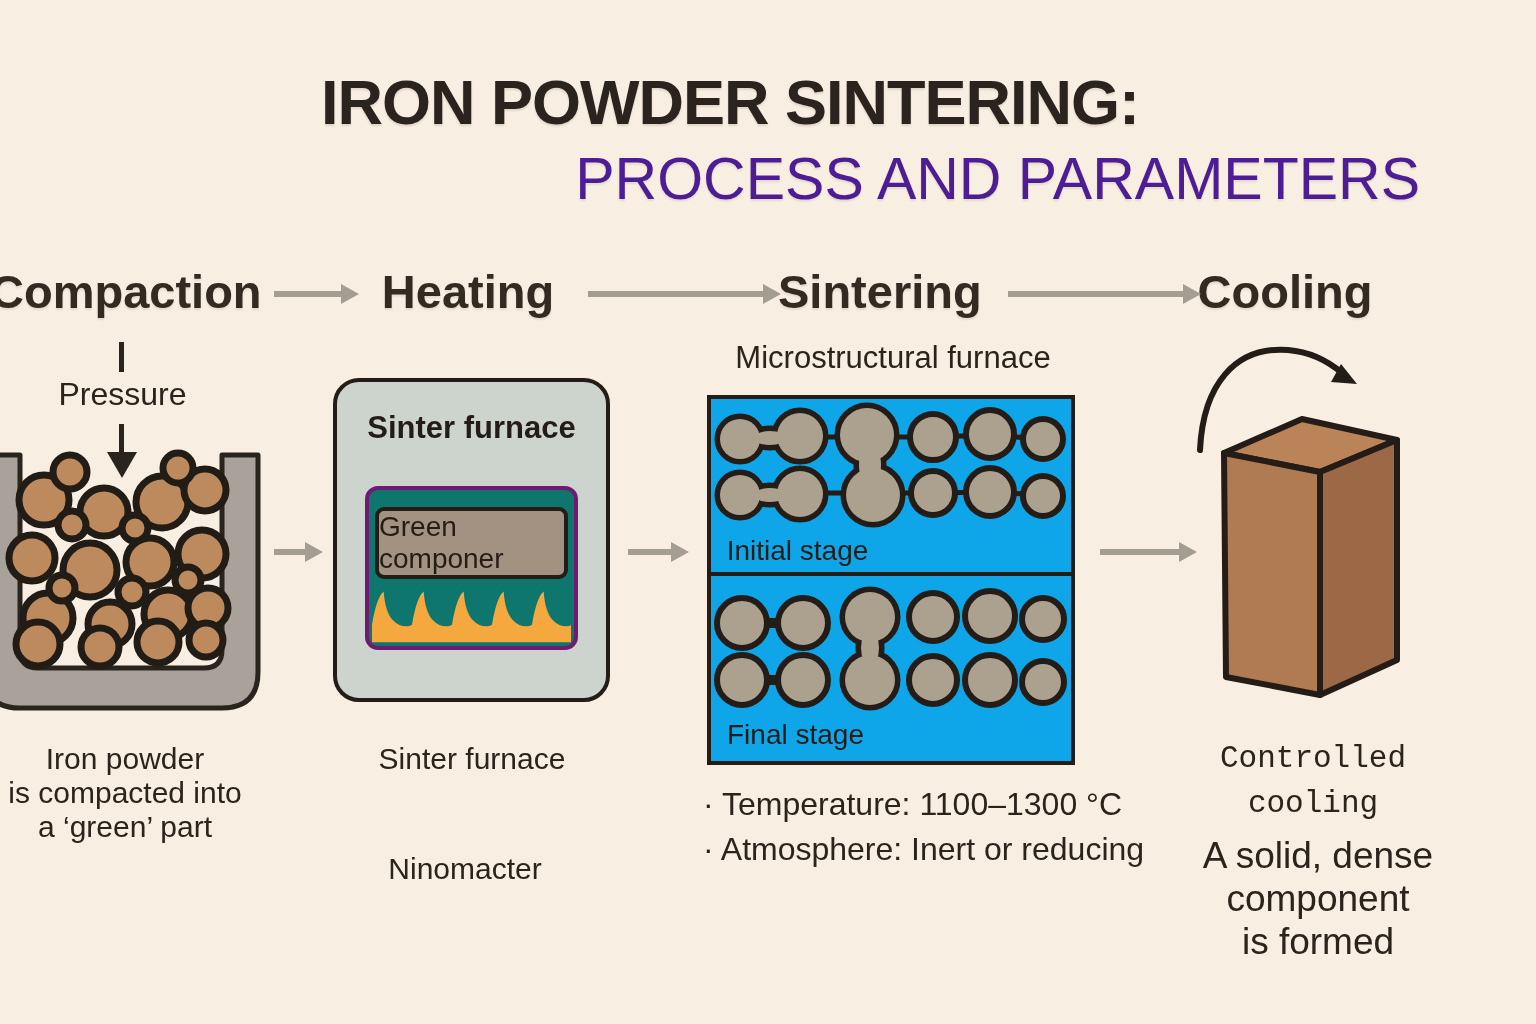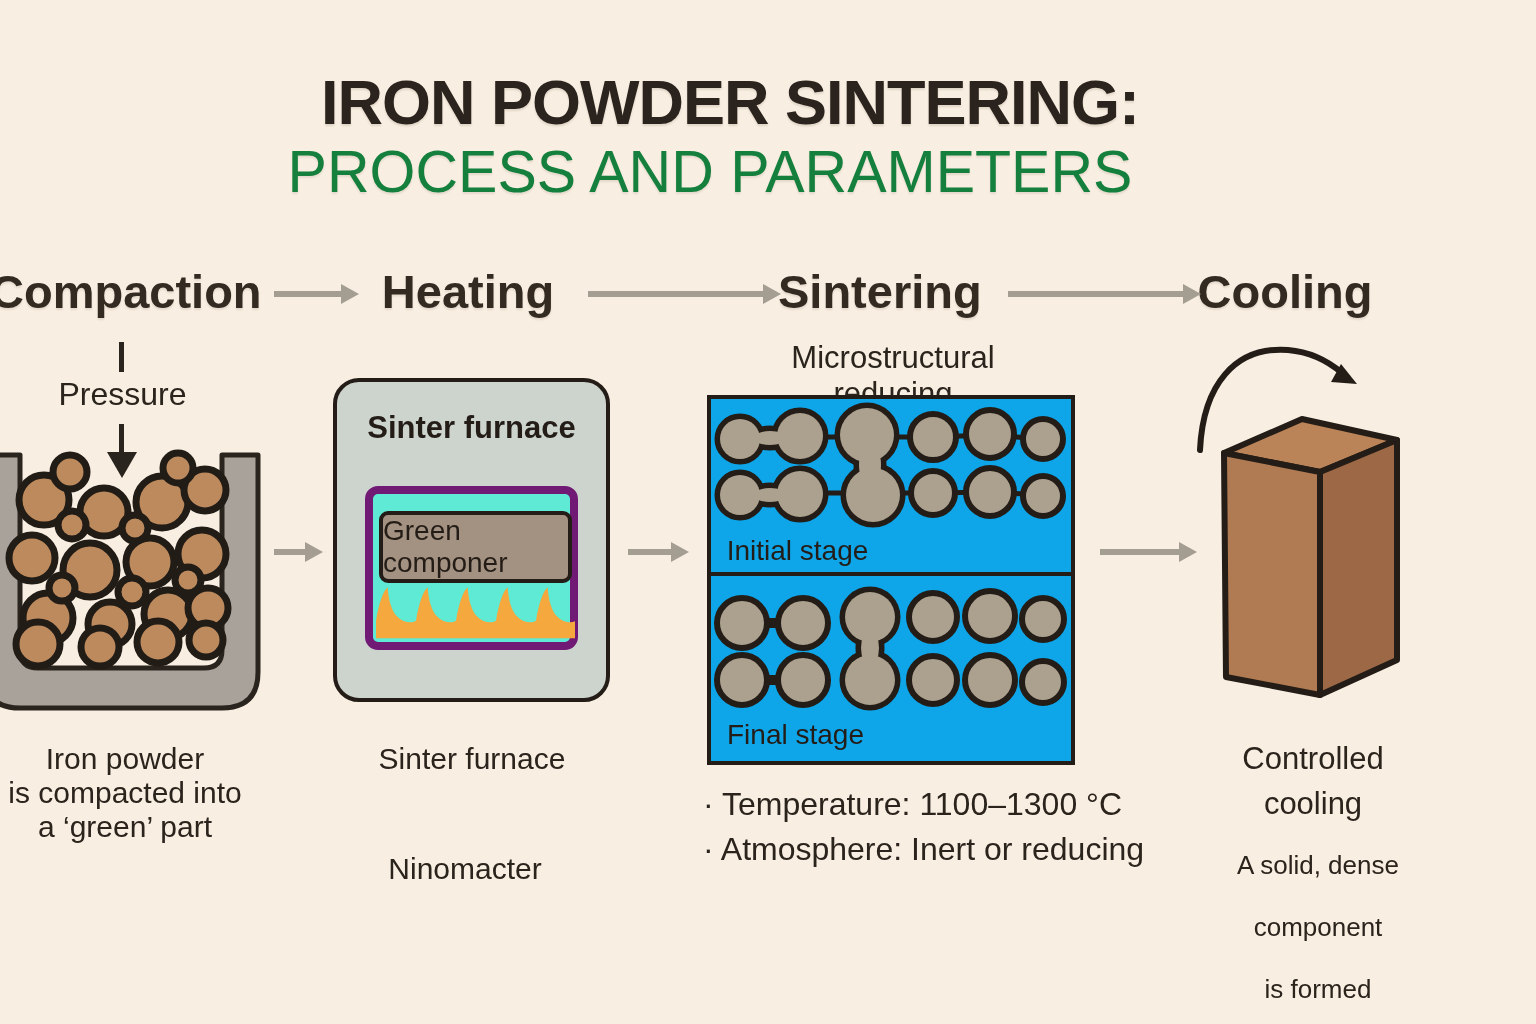--- a/index.html
+++ b/index.html
@@ -12,21 +12,21 @@
     overflow: hidden;
     color: #2e2620;
   }
   .abs { position: absolute; }
   .ctr { text-align: center; }
   .pre { white-space: pre-line; }
 
   
   .title-wrap { left: 0; top: 66px; width: 1420px; text-align: center; }
   .title-1 { font-size: 63px; font-weight: 800; letter-spacing: -1px; color: #2b231d; text-shadow: 0 2px 2px rgba(60,40,20,0.12); padding-left: 40px; }
-  .title-2 { font-size: 59px; font-weight: 400; letter-spacing: 0px; color: #15803d; text-shadow: 0 2px 2px rgba(60,40,20,0.10); }
+  .title-2 { font-size: 59px; font-weight: 400; letter-spacing: 0px; color: #4c1d95; margin-top: 7px; text-shadow: 0 2px 2px rgba(60,40,20,0.10); text-align: right; }
 
   
   .stage-label { top: 264px; font-size: 47px; font-weight: 700; color: #332a22; text-shadow: 0 2px 2px rgba(60,40,20,0.10); }
 
   
   .harrow { height: 6px; background: #a49d92; }
   .harrow::after {
     content: '';
     position: absolute;
     right: -17px; top: -7px;
@@ -38,21 +38,21 @@
 
   
   .furnace {
     left: 333px; top: 378px; width: 277px; height: 324px;
     background: #ccd4cd; border: 4px solid #241d17; border-radius: 26px;
     box-sizing: border-box;
   }
   .furnace-title { left: 0; top: 28px; width: 269px; font-size: 31px; font-weight: 600; color: #241d17; text-align: center; }
   .furnace-window {
     left: 28px; top: 104px; width: 213px; height: 164px;
-    background: #5eead4; border: 8px solid #701a75; border-radius: 13px;
+    background: #0f766e; border: 4px solid #701a75; border-radius: 13px;
     box-sizing: border-box;
   }
   .green-comp {
     left: 6px; top: 17px; width: 193px; height: 72px;
     background: #a39181; border: 4px solid #241d17; border-radius: 9px;
     box-sizing: border-box;
     display: flex; align-items: center; justify-content: center;
     font-size: 28px; color: #241d17;
   }
   .flames { left: 3px; bottom: 3px; }
@@ -143,21 +143,21 @@
           c3,-18 7,-30 12,-34 c1,14 4,24 10,30 c6,6 14,7 19,4
           c3,-18 7,-30 12,-34 c1,14 4,24 10,30 c6,6 14,7 19,4
           L204,56 Z"></path>
       </svg>
     </div>
   </div>
 
   <div class="abs ctr caption" style="left:332px; top:742px; width:280px;">Sinter furnace</div>
   <div class="abs ctr caption" style="left:325px; top:852px; width:280px; font-style:normal;">Ninomacter</div>
 
-  <div class="abs ctr" style="left:733px; top:340px; width:320px; font-size:31px; color:#2b241d;">Microstructural reducing</div>
+  <div class="abs ctr" style="left:733px; top:340px; width:320px; font-size:31px; color:#2b241d;">Microstructural furnace</div>
 
   <div class="abs micro-box">
     <svg class="abs" style="left:-4px; top:-4px;" width="368" height="370" viewBox="0 0 368 370">
 
       <g stroke="#241d17" stroke-width="5">
         <line x1="93" y1="42" x2="226" y2="42"></line>
         <line x1="226" y1="42" x2="283" y2="40"></line>
         <line x1="283" y1="40" x2="336" y2="44"></line>
         <line x1="93" y1="98" x2="226" y2="98"></line>
         <line x1="226" y1="98" x2="283" y2="97"></line>
@@ -242,19 +242,19 @@
       <polygon points="207,54 181,52 191,34" fill="#241d17"></polygon>
     </g>
 
     <g stroke="#241d17" stroke-width="6" stroke-linejoin="round">
       <polygon points="74,123 152,89 247,110 170,142" fill="#ba8458"></polygon>
       <polygon points="170,142 247,110 247,330 170,365" fill="#9c6845"></polygon>
       <polygon points="74,123 170,142 170,365 76,347" fill="#b07a52"></polygon>
     </g>
   </svg>
 
-  <div class="abs ctr caption pre" style="left:1173px; top:736px; width:280px; line-height:45px; font-size:31px;">Controlled
+  <div class="abs ctr caption pre" style="left:1173px; top:736px; width:280px; line-height:45px; font-size:31px;font-family:Liberation Mono, monospace;">Controlled
 cooling</div>
-  <div class="abs ctr caption pre" style="left:1178px; top:834px; width:280px; line-height:62px; font-size:26px;">A solid, dense
+  <div class="abs ctr caption pre" style="left:1178px; top:834px; width:280px; line-height:43px; font-size:37px;">A solid, dense
 component
 is formed</div>
 
 </div>
 
 </body></html>

